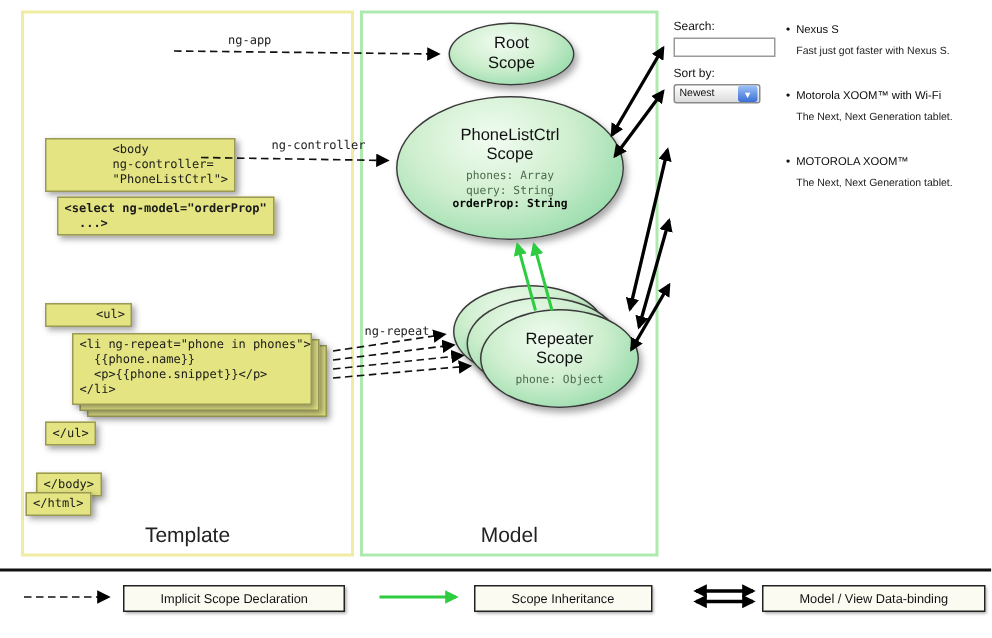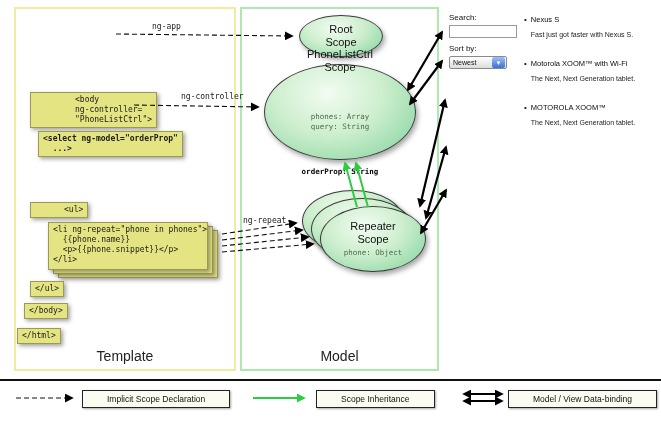--- a/index.html
+++ b/index.html
@@ -82,33 +82,33 @@
   <div class="codebox" style="left:30px; top:202px;padding-left:33px;">&lt;ul&gt;</div>
 
   <div class="stack-layer" style="left:58px; top:230px; width:160px; height:48px;"></div>
   <div class="stack-layer" style="left:53px; top:226px; width:160px; height:48px;"></div>
   <div class="codebox" style="left:48px; top:222px; width:160px; height:48px;">&lt;li ng-repeat="phone in phones"&gt;
   {{phone.name}}
   &lt;p&gt;{{phone.snippet}}&lt;/p&gt;
 &lt;/li&gt;</div>
 
   <div class="codebox" style="left:30px; top:281px;">&lt;/ul&gt;</div>
-  <div class="codebox" style="left:24px; top:303px;">&lt;/body&gt;</div>
+  <div class="codebox" style="left:24px; top:315px;">&lt;/body&gt;</div>
   <div class="codebox" style="left:17px; top:328px;">&lt;/html&gt;</div>
 
   <div class="arrow-label" style="left:152px; top:22px;">ng-app</div>
   <div class="arrow-label" style="left:150px; top:92px;padding-left:31px;">ng-controller</div>
   <div class="arrow-label" style="left:243px; top:216px;">ng-repeat</div>
 
   <div class="ellipse" style="left:299px; top:15px; width:84px; height:42px;">
     <div class="scope-title">Root
 Scope</div>
   </div>
 
-  <div class="ellipse" style="left:264px; top:64px; width:152px; height:96px;gap:36px;">
+  <div class="ellipse" style="left:264px; top:64px; width:152px; height:96px;">
     <div class="scope-title">PhoneListCtrl
 Scope</div>
     <div class="scope-props">phones: Array
 query: String</div>
     <div class="scope-prop-bold">orderProp: String</div>
   </div>
 
   <div class="ellipse" style="left:302px; top:190px; width:102px; height:62px;"></div>
   <div class="ellipse" style="left:311px; top:198px; width:102px; height:62px;"></div>
   <div class="ellipse" style="left:320px; top:206px; width:106px; height:66px;">

